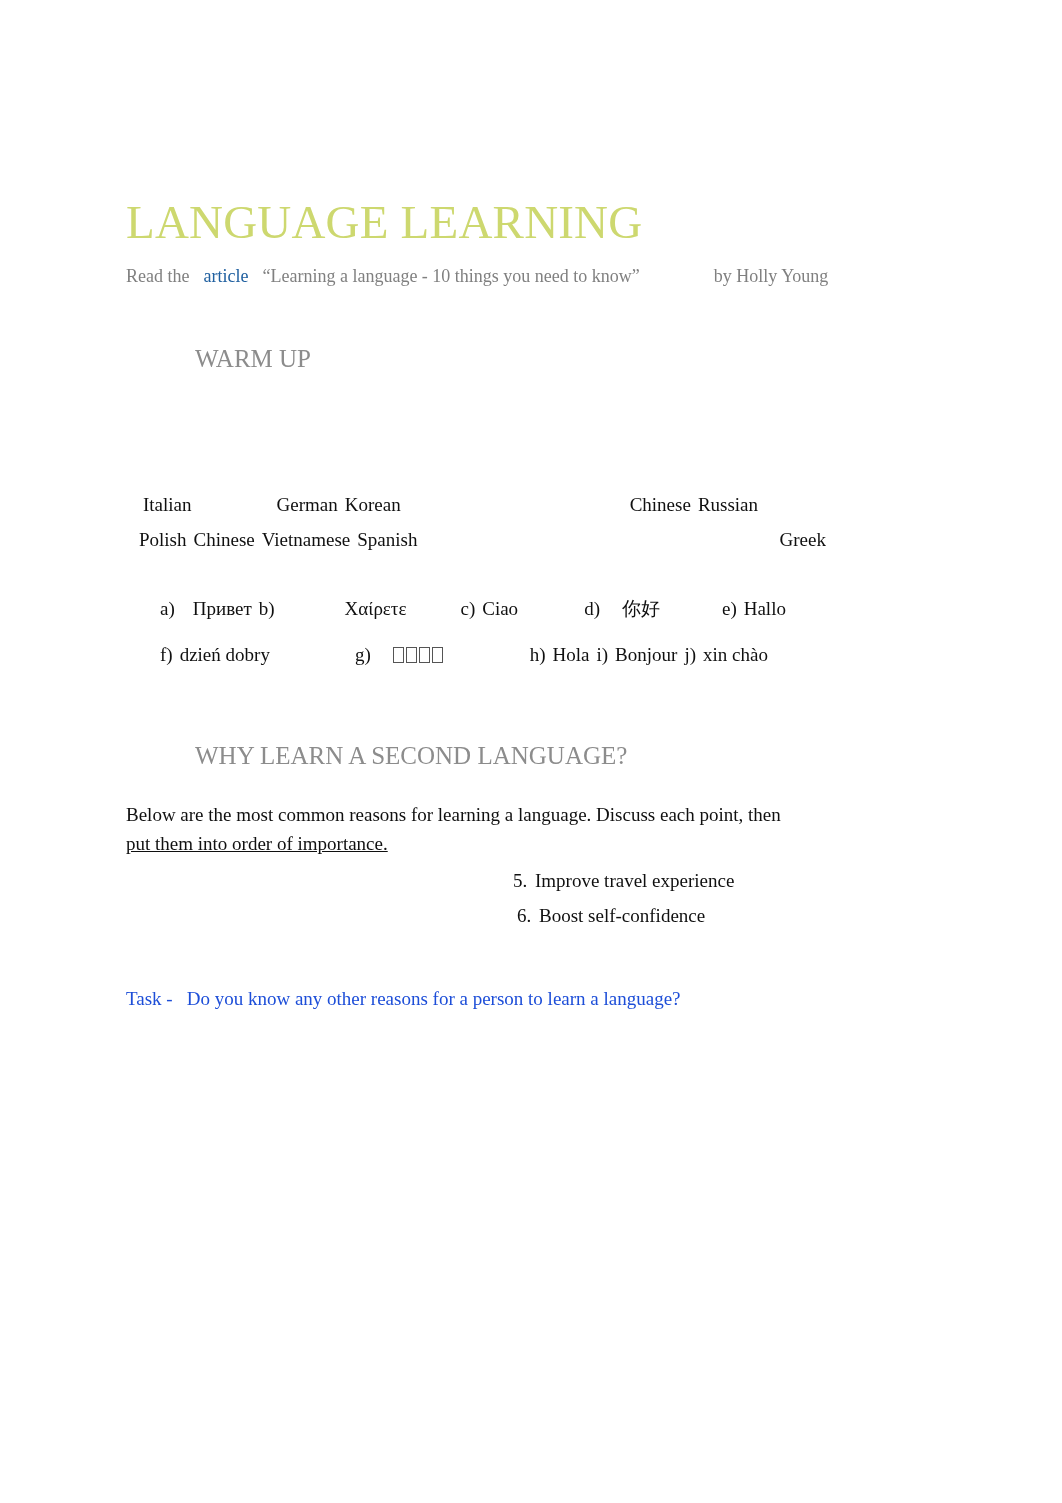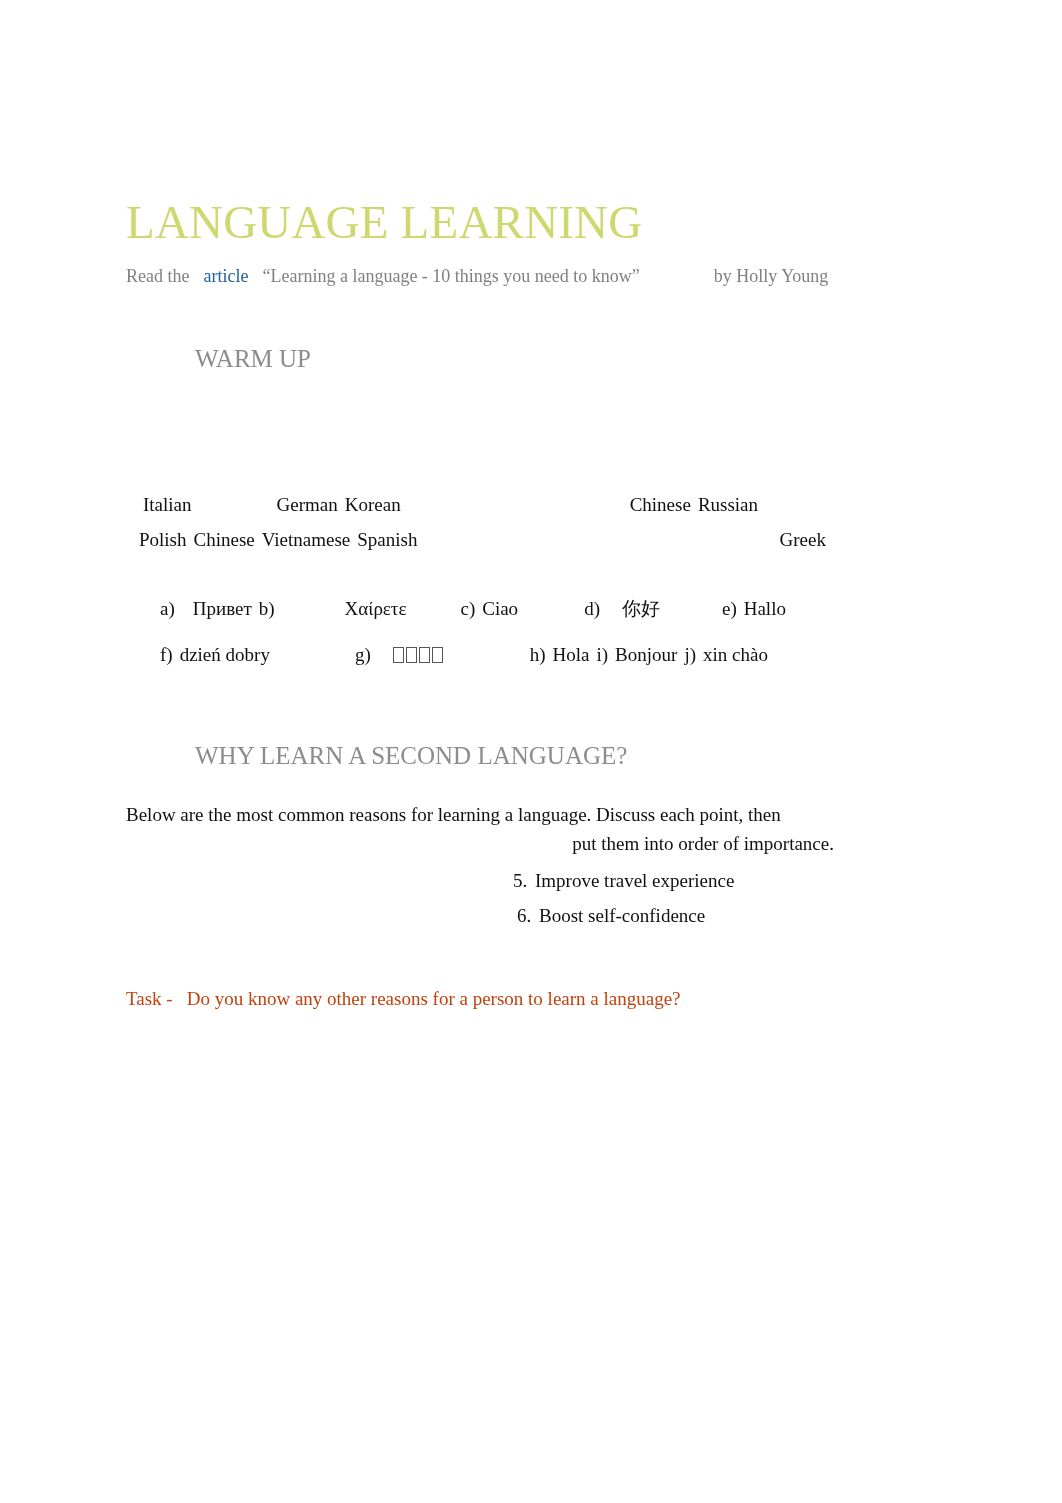--- a/index.html
+++ b/index.html
@@ -72,21 +72,21 @@
     left: 126px;
     top: 404px;
     width: 712px;
   }
   #par-why {
     left: 126px;
     top: 800px;
     width: 708px;
     text-align: justify;
   }
-  #par-why .lastline { text-align: right; }
+  #par-why .lastline { text-align: left; text-decoration: underline; }
 
   
   .lang-row {
     position: absolute;
     font-size: 19px;
     line-height: 28px;
     color: #101010;
     white-space: nowrap;
   }
   #lang-row-1 { left: 143px; top: 491px; }
@@ -153,21 +153,21 @@
   #list-right .li .num { width: 22px; }
   #list-right .li.indented { padding-left: 4px; }
 
   
   #task-line {
     position: absolute;
     left: 126px;
     top: 985px;
     font-size: 19px;
     line-height: 28px;
-    color: #c2410c;
+    color: #1d4ed8;
     white-space: nowrap;
   }
   #task-line .task-gap { display:inline-block; width: 14px; }
 
   
   .footer {
     position: absolute;
     left: 126px;
     top: 1438px;
     width: 810px;

